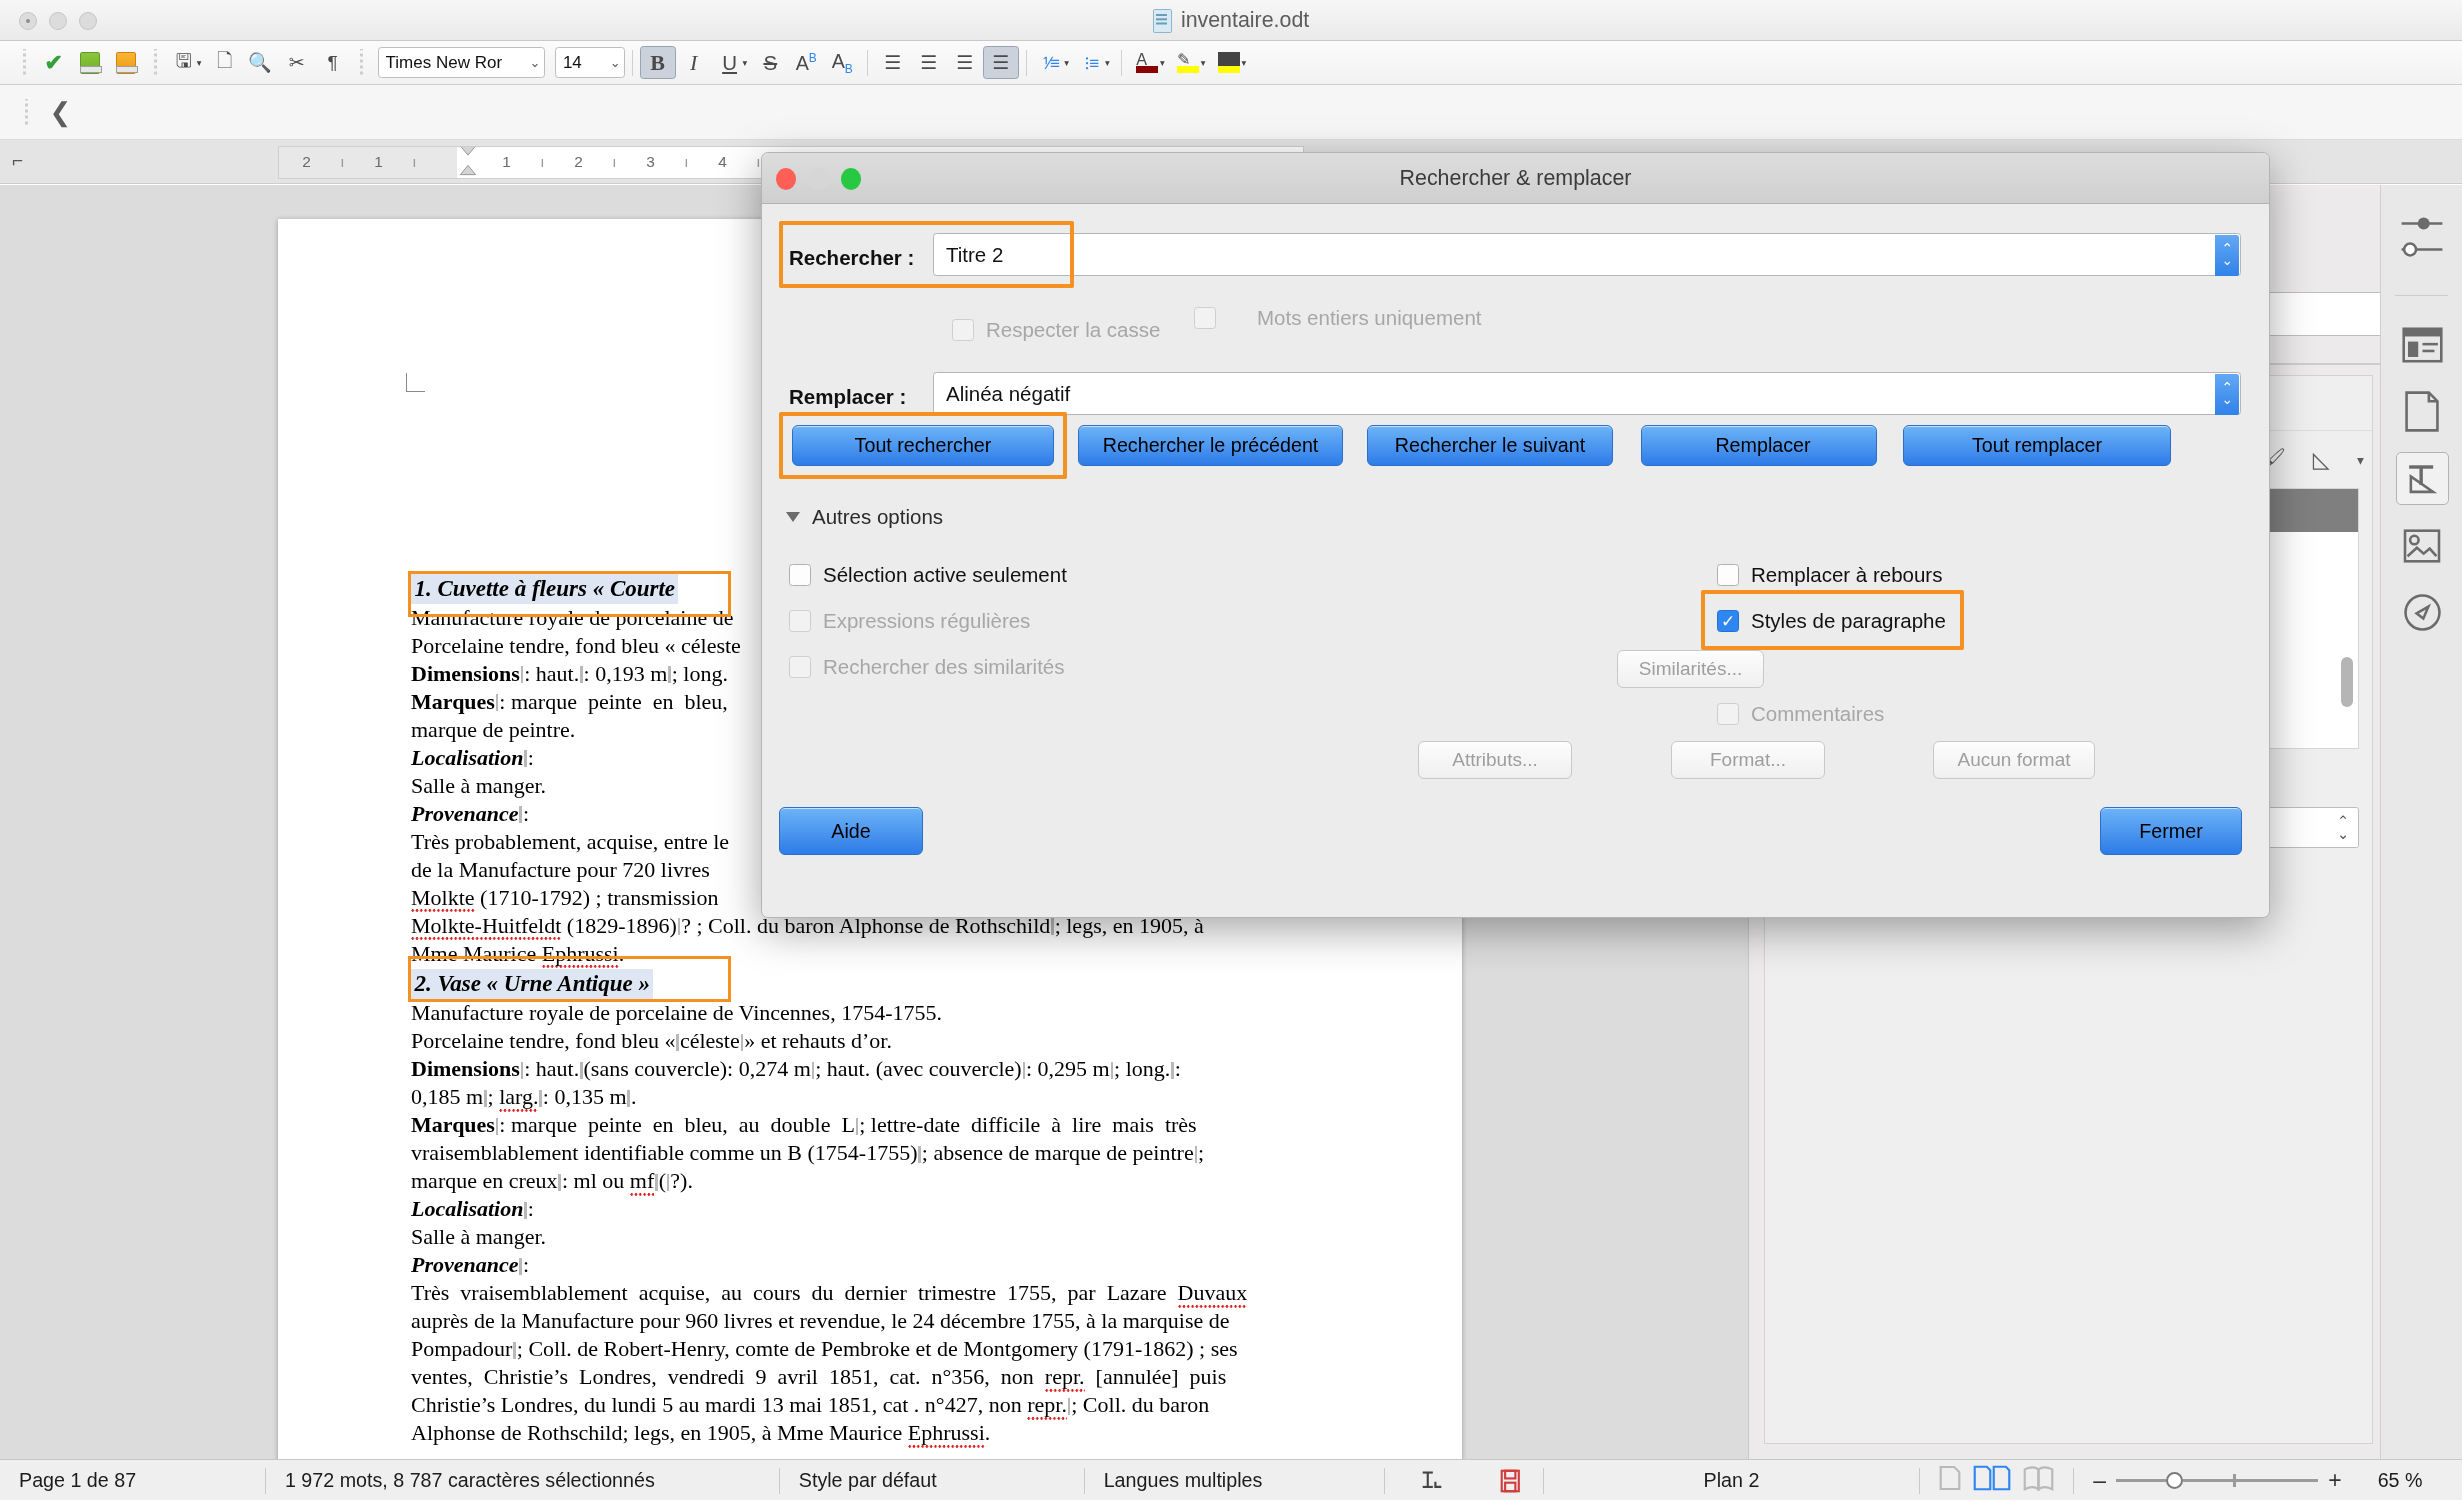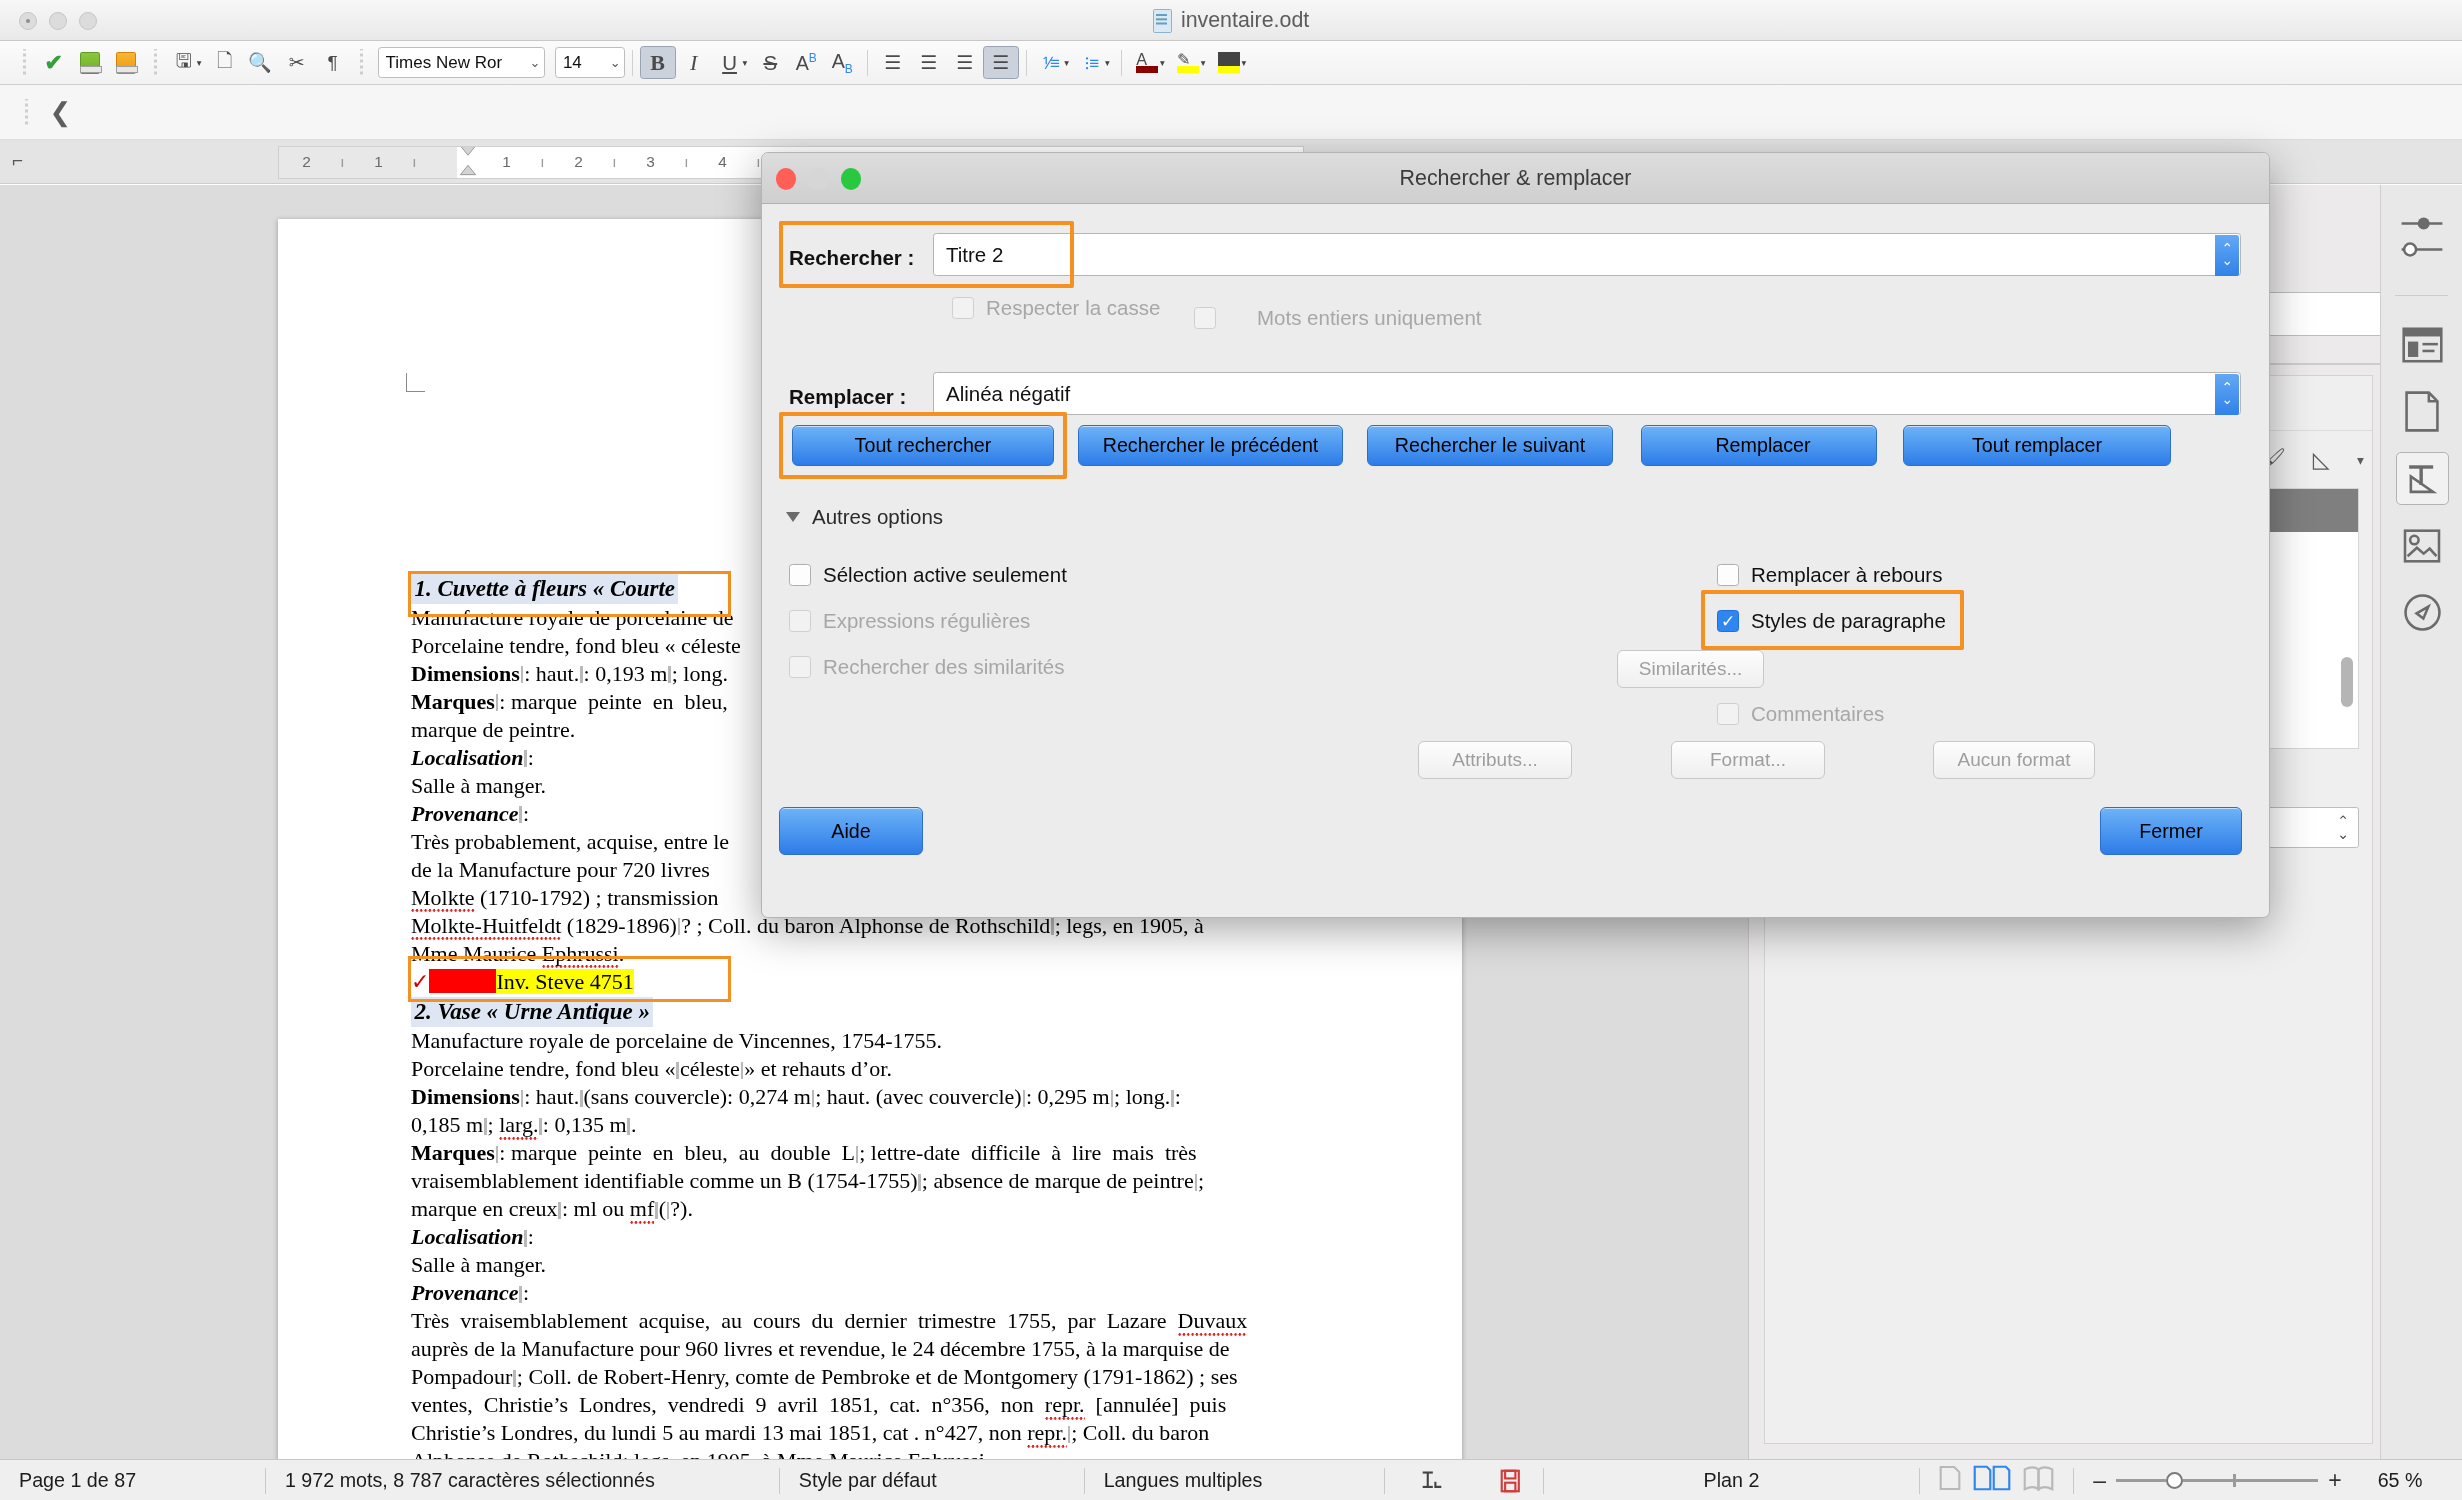--- a/index.html
+++ b/index.html
@@ -354,21 +354,20 @@
       <p><span class="bold">Marques</span><span class="fmark"></span>: marque&nbsp; peinte&nbsp; en&nbsp; bleu,</p>
       <p>marque de peintre.</p>
       <p><span class="ital">Localisation</span><span class="fmark"></span>:</p>
       <p>Salle à manger.</p>
       <p><span class="ital">Provenance</span><span class="fmark"></span>:</p>
       <p>Très probablement, acquise, entre le</p>
       <p>de la Manufacture pour 720 livres</p>
       <p><span class="spell">Molkte</span> (1710-1792) ; transmission</p>
       <p><span class="spell">Molkte-Huitfeldt</span> (1829-1896)<span class="fmark"></span>? ; Coll. du baron Alphonse de Rothschild<span class="fmark"></span>; legs, en 1905, à</p>
       <p>Mme Maurice <span class="spell">Ephrussi</span>.</p>
-      <p><span style="color:#c00;">✓</span><span class="red-chip"></span><span class="yellow-hl">Inv. Steve 4751</span></p>
 
       <p style="margin-top:1.7px;"><span class="hdg">2. Vase « Urne Antique »</span></p>
       <p>Manufacture royale de porcelaine de Vincennes, 1754-1755.</p>
       <p>Porcelaine tendre, fond bleu «<span class="fmark"></span>céleste<span class="fmark"></span>» et rehauts d’or.</p>
       <p><span class="bold">Dimensions</span><span class="fmark"></span>: haut.<span class="fmark"></span>(sans couvercle): 0,274 m<span class="fmark"></span>; haut. (avec couvercle)<span class="fmark"></span>: 0,295 m<span class="fmark"></span>; long.<span class="fmark"></span>:</p>
       <p>0,185 m<span class="fmark"></span>; <span class="spell">larg.</span><span class="fmark"></span>: 0,135 m<span class="fmark"></span>.</p>
       <p><span class="bold">Marques</span><span class="fmark"></span>: marque&nbsp; peinte&nbsp; en&nbsp; bleu,&nbsp; au&nbsp; double&nbsp; L<span class="fmark"></span>; lettre-date&nbsp; difficile&nbsp; à&nbsp; lire&nbsp; mais&nbsp; très</p>
       <p>vraisemblablement identifiable comme un B (1754-1755)<span class="fmark"></span>; absence de marque de peintre<span class="fmark"></span>;</p>
       <p>marque en creux<span class="fmark"></span>: ml ou <span class="spell">mf</span><span class="fmark"></span>(<span class="fmark"></span>?).</p>
       <p><span class="ital">Localisation</span><span class="fmark"></span>:</p>
@@ -503,21 +502,21 @@
 
   <div class="dlg-body">
 
     <div style="position:absolute;left:27px;top:42px;" class="row-label">Rechercher :</div>
     <div class="combo" style="position:absolute;left:171px;top:29px;width:1308px;">
       <span>Titre 2</span>
       <span class="spinbtn">⌃<br>⌄</span>
     </div>
     <div class="orange-ring" style="left:17px;top:17px;width:295px;height:67px;"></div>
 
-    <div class="chkrow dis" style="left:190px;top:92px;text-align:center;">
+    <div class="chkrow dis" style="left:190px;top:114px;text-align:center;">
       <span class="chk dis"></span>
       <span>Respecter la casse</span>
     </div>
     <div class="chkrow dis" style="left:432px;top:102px;gap:41px;">
       <span class="chk dis"></span>
       <span>Mots entiers uniquement</span>
     </div>
 
     <div id="annot">Rechercher tous les « Titre 2 »</div>
 

